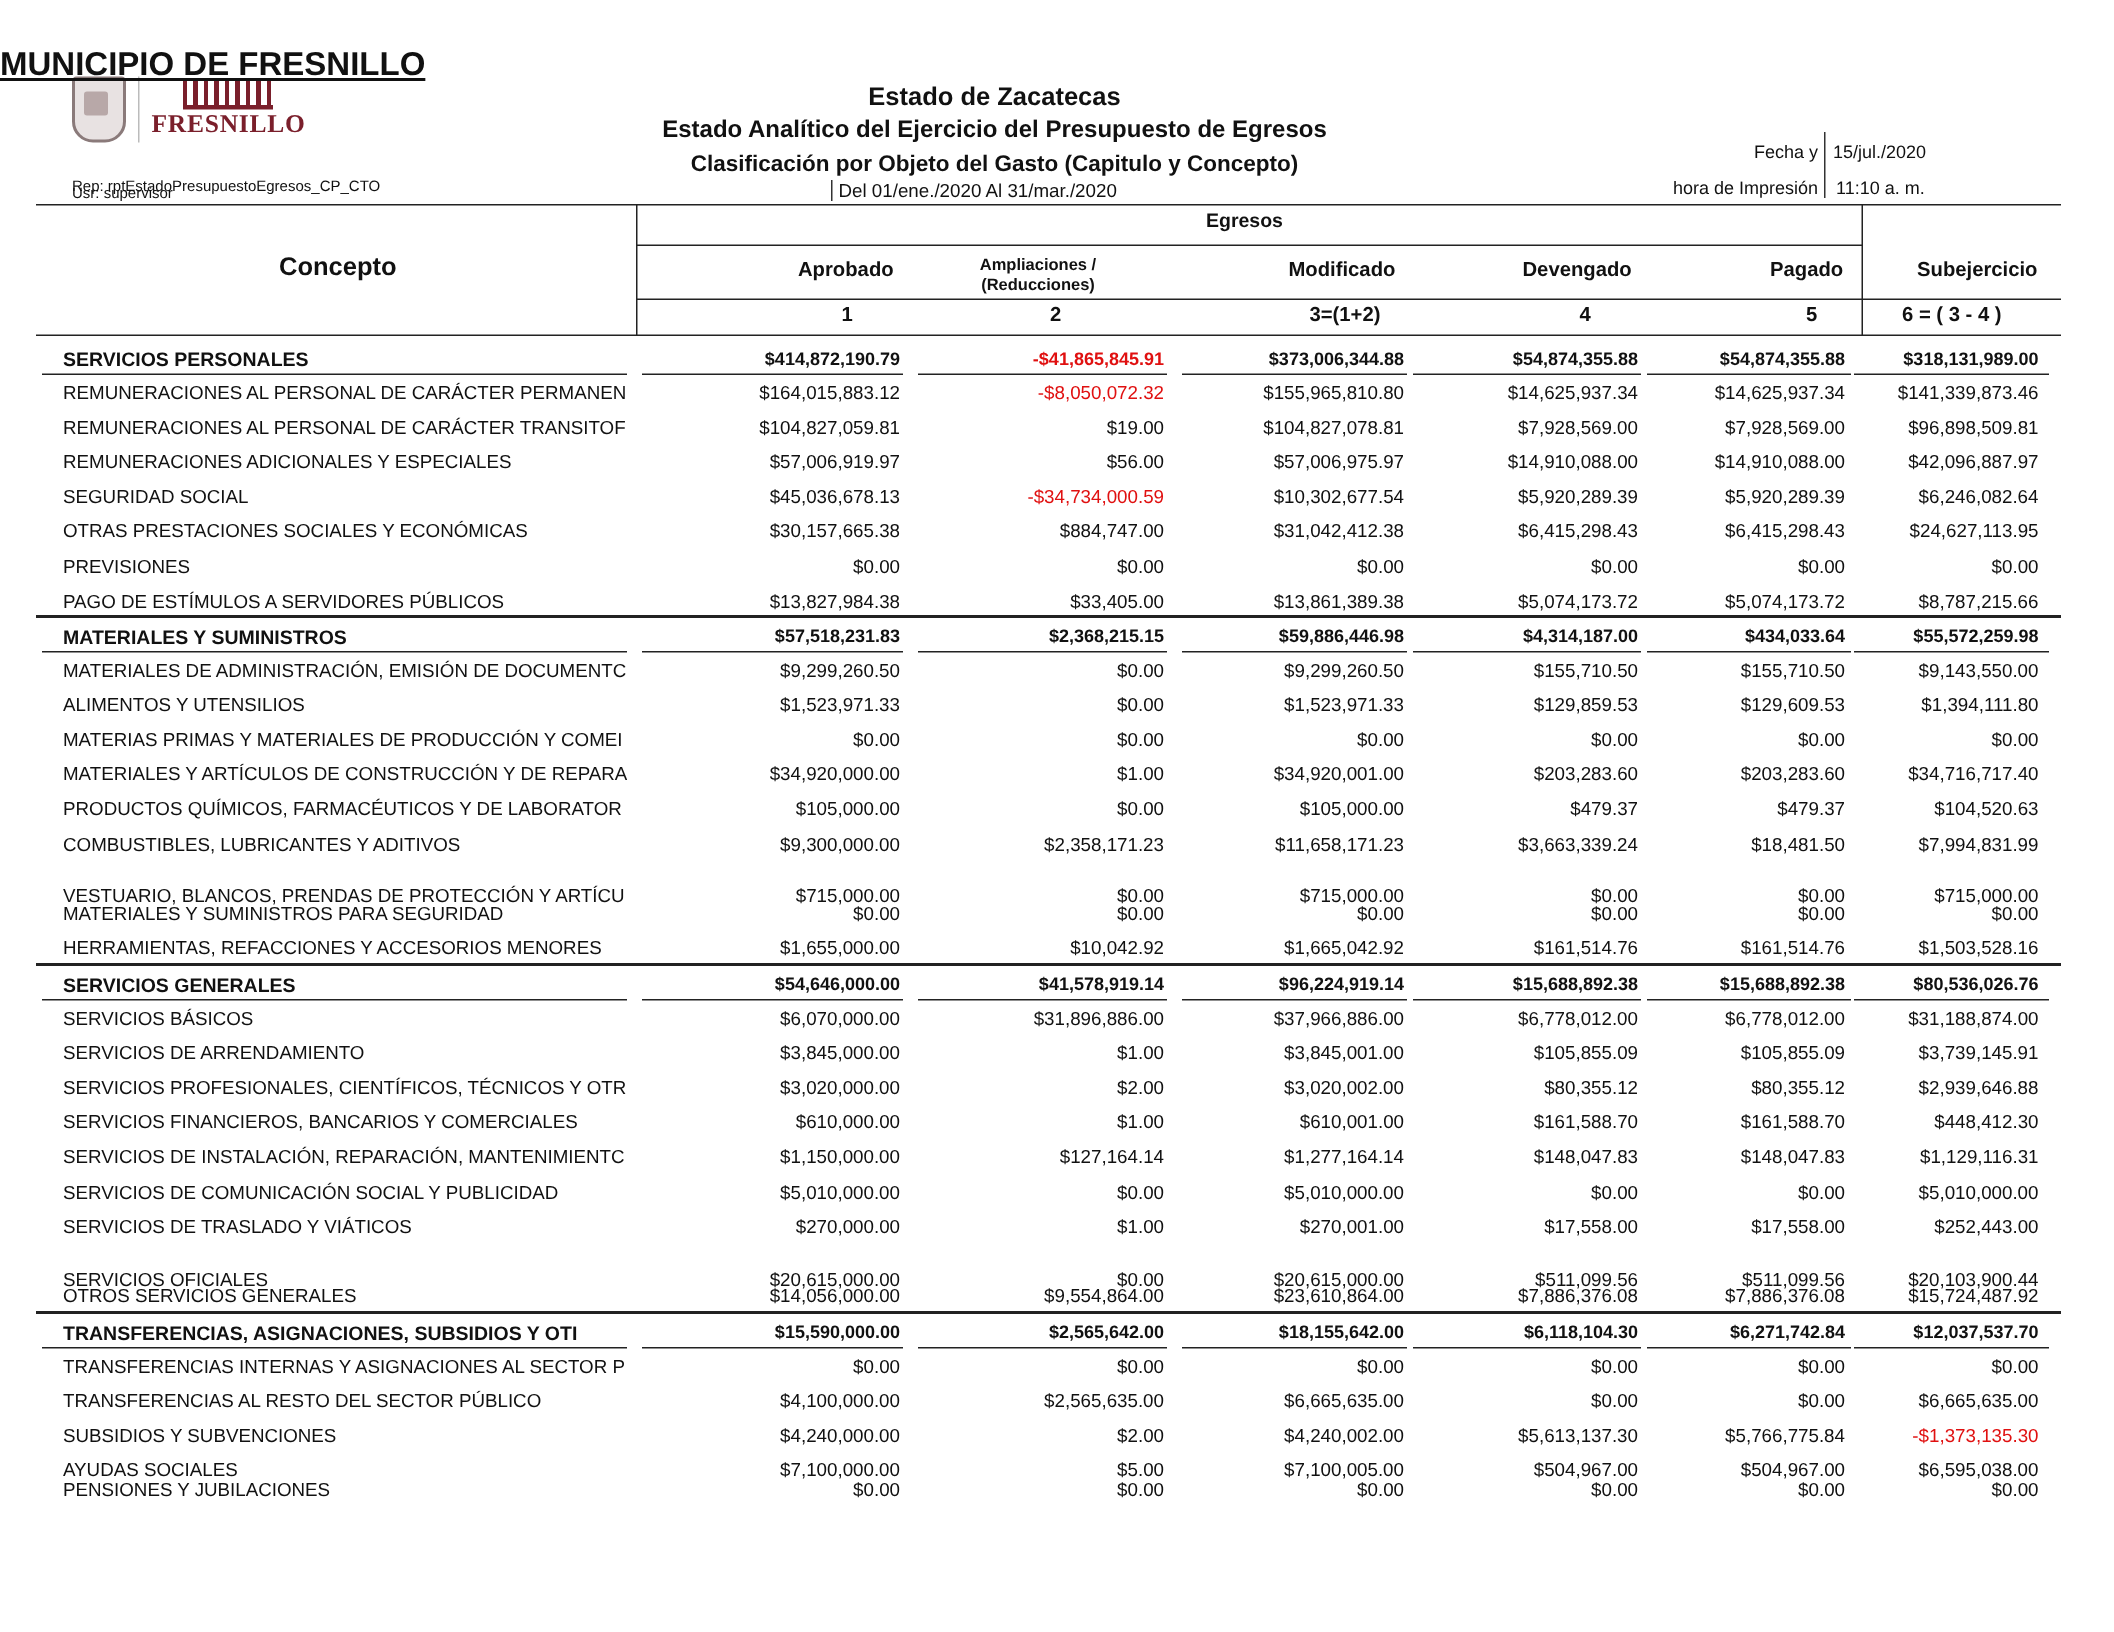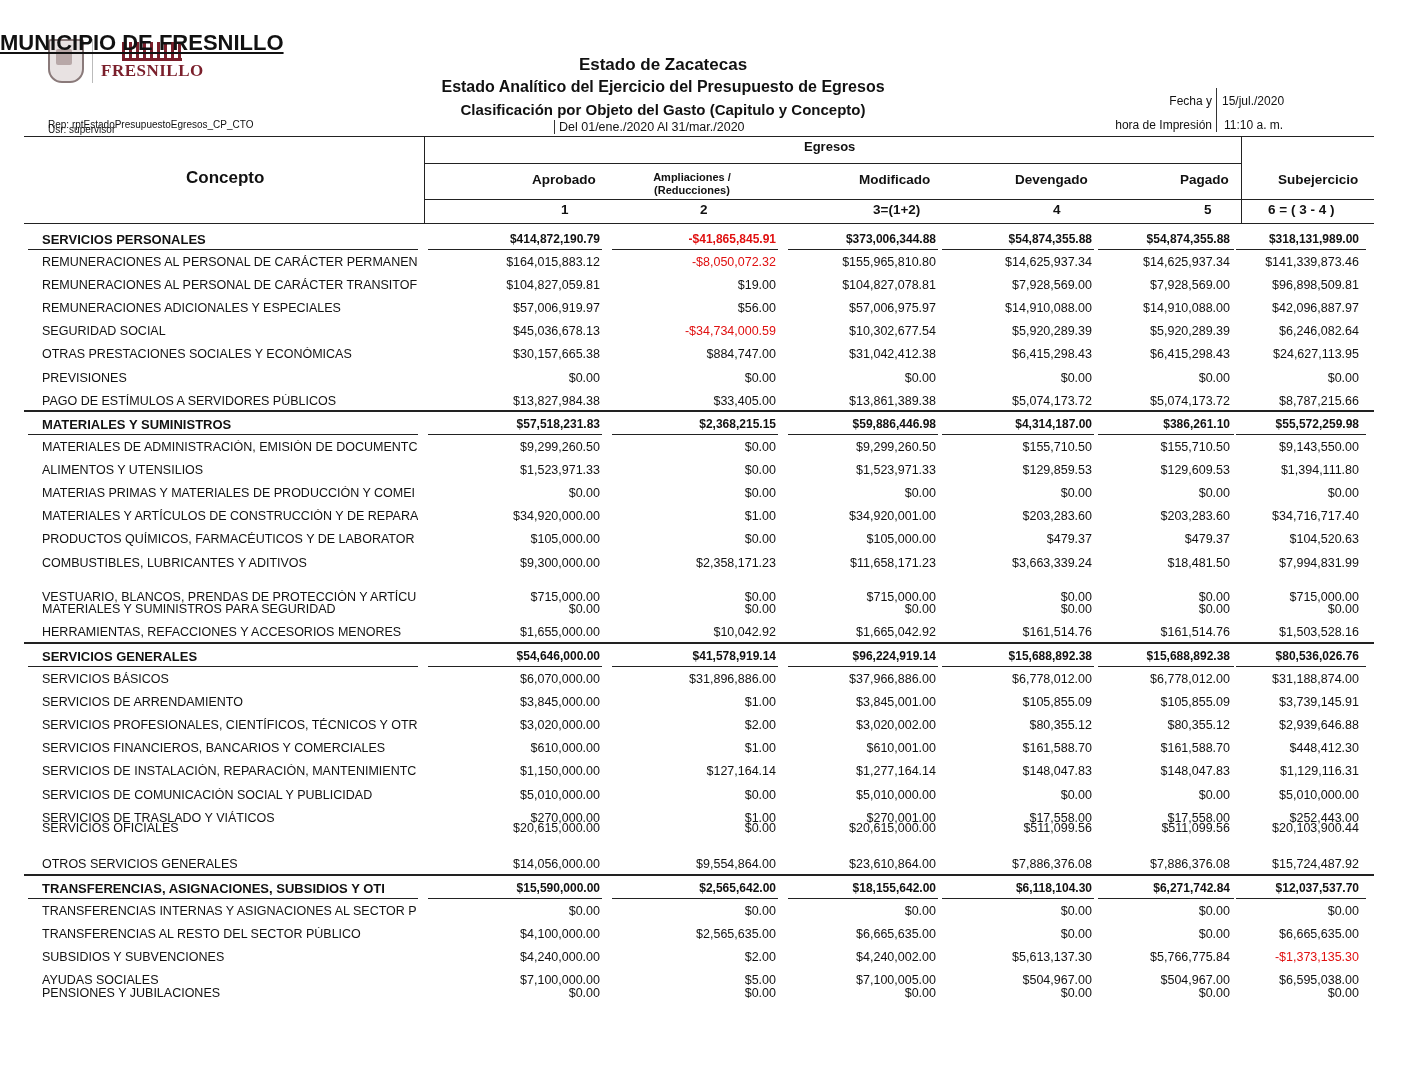--- a/index.html
+++ b/index.html
@@ -1,19 +1,19 @@
 <!DOCTYPE html>
 <html><head>
 <meta charset="utf-8">
 <style>
   html, body { margin:0; padding:0; background:#ffffff; }
   body { width:1409px; height:1088px; position:relative; overflow:hidden;
          font-family:"Liberation Sans", sans-serif; color:#111; }
   .abs { position:absolute; }
-  .logo { left:48px; top:36px; width:160px; height:50px; display:flex; align-items:center; gap:8px; }
+  .logo { left:48px; top:48px; width:160px; height:50px; display:flex; align-items:center; gap:8px; }
   .crest { width:32px; height:40px; border:2px solid #8a7a7a; border-radius:3px 3px 14px 14px; background:#e8e2e2; position:relative; }
   .crest::after { content:""; position:absolute; left:6px; top:8px; width:16px; height:16px; background:#b8a8a8; border-radius:2px; }
   .logo-sep { width:1px; height:44px; background:#bbb; }
   .brand { display:flex; flex-direction:column; align-items:center; }
   .brand-building { width:60px; height:16px; border-bottom:3px solid #7a1f2b; background:
       repeating-linear-gradient(90deg,#7a1f2b 0 3px,transparent 3px 7px); }
   .brand-text { font-family:"Liberation Serif", serif; font-weight:bold; color:#7a1f2b; font-size:17px; letter-spacing:0.5px; }
   .title1 { left:0; width:1326px; top:30px; text-align:left; font-size:22px; font-weight:bold;text-decoration:underline; }
   .title2 { left:0; width:1326px; top:55px; text-align:center; font-size:17px; font-weight:bold; }
   .title3 { left:0; width:1326px; top:78px; text-align:center; font-size:16px; font-weight:bold; }
@@ -176,21 +176,21 @@
       <div class="c num c5">$5,074,173.72</div>
       <div class="c num c6">$8,787,215.66</div>
     </div>
     <div class="line" style="left: 24px; top: 410px; width: 1350px; height: 2px;"></div>
     <div class="row group" style="top: 413px;">
       <div class="c name">MATERIALES Y SUMINISTROS</div>
       <div class="c num c1">$57,518,231.83</div>
       <div class="c num c2">$2,368,215.15</div>
       <div class="c num c3">$59,886,446.98</div>
       <div class="c num c4">$4,314,187.00</div>
-      <div class="c num c5">$386,261.10</div>
+      <div class="c num c5">$434,033.64</div>
       <div class="c num c6">$55,572,259.98</div>
     </div>
     <div class="line" style="left: 28px; top: 434px; width: 390px; height: 1px;"></div>
     <div class="line" style="left: 428px; top: 434px; width: 174px; height: 1px;"></div>
     <div class="line" style="left: 612px; top: 434px; width: 166px; height: 1px;"></div>
     <div class="line" style="left: 822px; top: 434px; width: 0px; height: 0px;"></div>
     <div class="line" style="left: 788px; top: 434px; width: 150px; height: 1px;"></div>
     <div class="line" style="left: 942px; top: 434px; width: 152px; height: 1px;"></div>
     <div class="line" style="left: 1098px; top: 434px; width: 136px; height: 1px;"></div>
     <div class="line" style="left: 1236px; top: 434px; width: 130px; height: 1px;"></div>
@@ -349,21 +349,21 @@
     </div>
     <div class="row" style="top: 806.6px;">
       <div class="c name">SERVICIOS DE TRASLADO Y VIÁTICOS</div>
       <div class="c num c1">$270,000.00</div>
       <div class="c num c2">$1.00</div>
       <div class="c num c3">$270,001.00</div>
       <div class="c num c4">$17,558.00</div>
       <div class="c num c5">$17,558.00</div>
       <div class="c num c6">$252,443.00</div>
     </div>
-    <div class="row" style="top: 817px;">
+    <div class="row" style="top: 842px;">
       <div class="c name">SERVICIOS OFICIALES</div>
       <div class="c num c1">$20,615,000.00</div>
       <div class="c num c2">$0.00</div>
       <div class="c num c3">$20,615,000.00</div>
       <div class="c num c4">$511,099.56</div>
       <div class="c num c5">$511,099.56</div>
       <div class="c num c6">$20,103,900.44</div>
     </div>
     <div class="row" style="top: 852.8px;">
       <div class="c name">OTROS SERVICIOS GENERALES</div>

